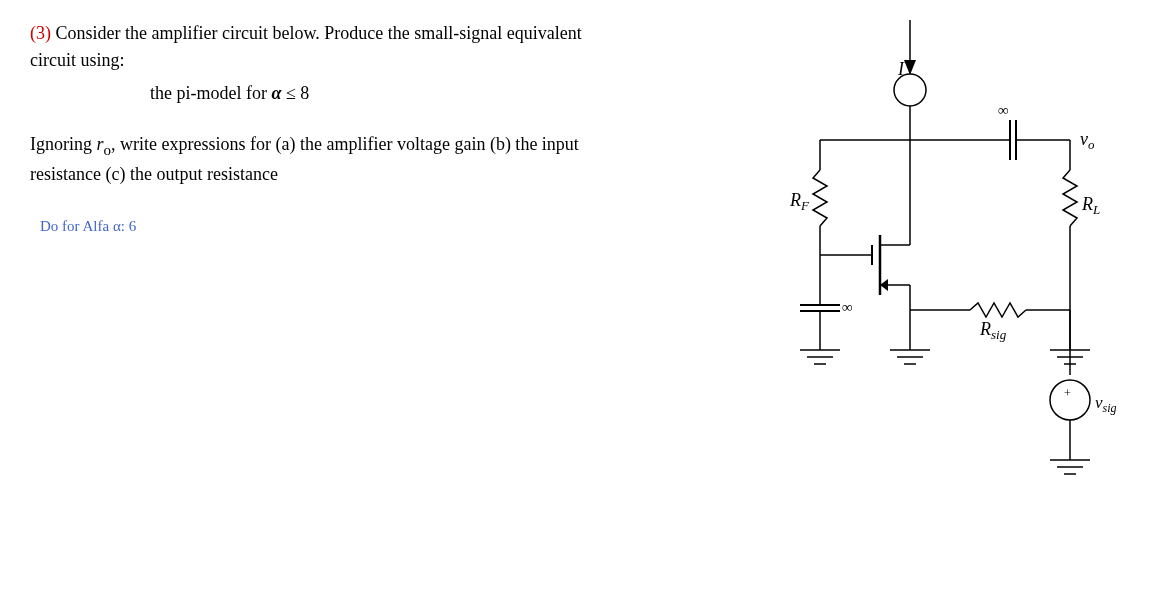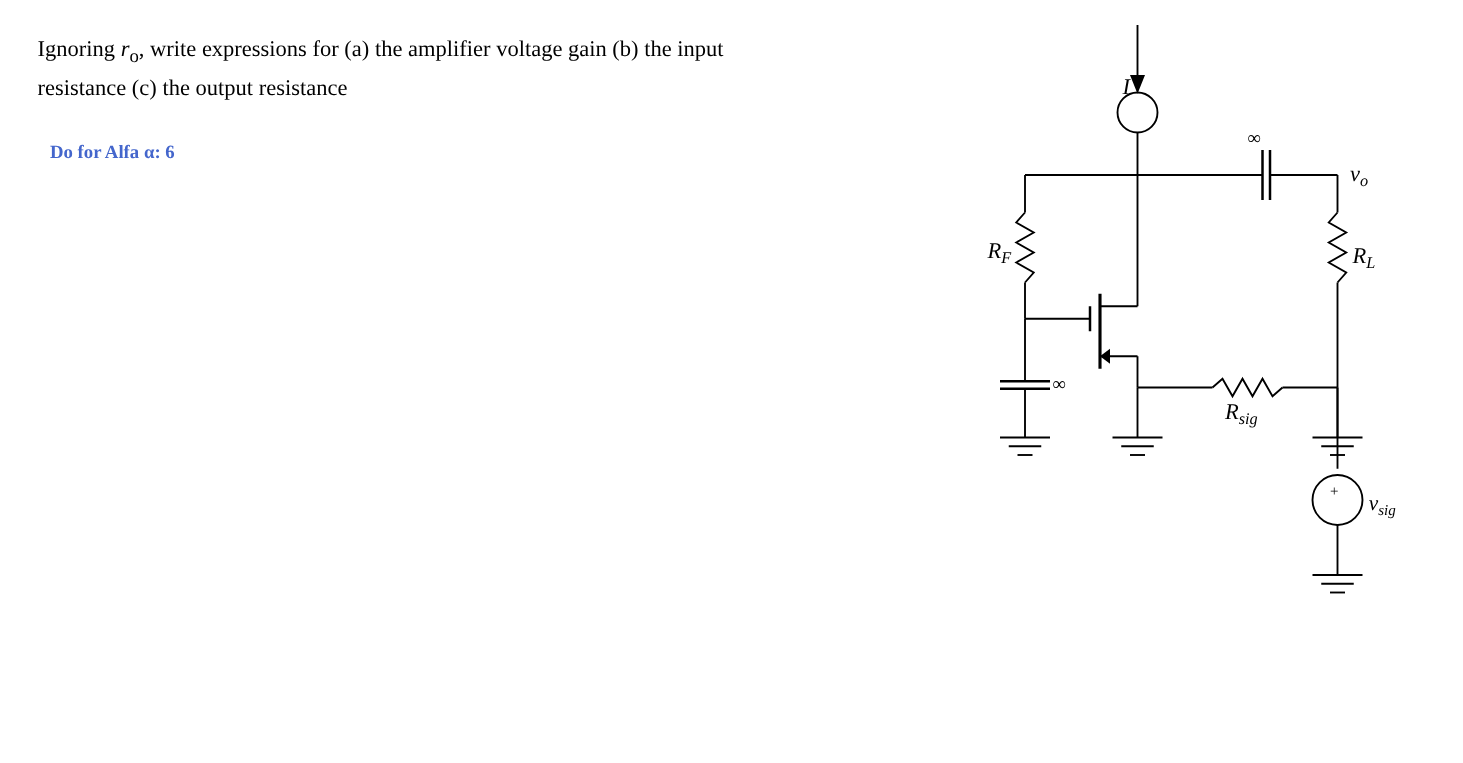--- a/index.html
+++ b/index.html
@@ -36,44 +36,50 @@
     .italic-bold {
       font-style: italic;
       font-weight: bold;
       color: #000;
     }
     .note-text {
       color: #4466cc;
       font-size: 15px;
       margin-top: 30px;
       margin-left: 10px;
-      font-weight: bold;
     }
     
     .circuit-area {
       position: absolute;
       right: 30px;
       top: 10px;
       width: 460px;
       height: 590px;
     }
     svg.circuit {
       width: 100%;
       height: 100%;
     }
   </style>
 </head>
 <body>
 
 <div class="content-area">
+  <div class="problem-text">
+    <span class="problem-title">(3)</span>
+    <span> Consider the amplifier circuit below. Produce the small-signal equivalent circuit using:</span>
+  </div>
 
   <div class="indented-list">
+    <div>
+      <span>the pi-model for </span><span class="italic-bold">α</span><span> ≤ 8</span>
+    </div>
   </div>
 
-  <div class="problem-text" style="margin-top:6px;">
+  <div class="problem-text" style="margin-top:22px;">
     <span>Ignoring </span><span><em>r</em><sub>o</sub></span><span>, write expressions for (a) the amplifier voltage gain (b) the input resistance (c) the output resistance</span>
   </div>
 
   <div class="note-text">Do for Alfa α: 6</div>
 </div>
 
 <div class="circuit-area">
   <svg class="circuit" viewBox="0 0 460 590" xmlns="http://www.w3.org/2000/svg">
 
     <line x1="230" y1="10" x2="230" y2="55" stroke="black" stroke-width="1.5"></line>

